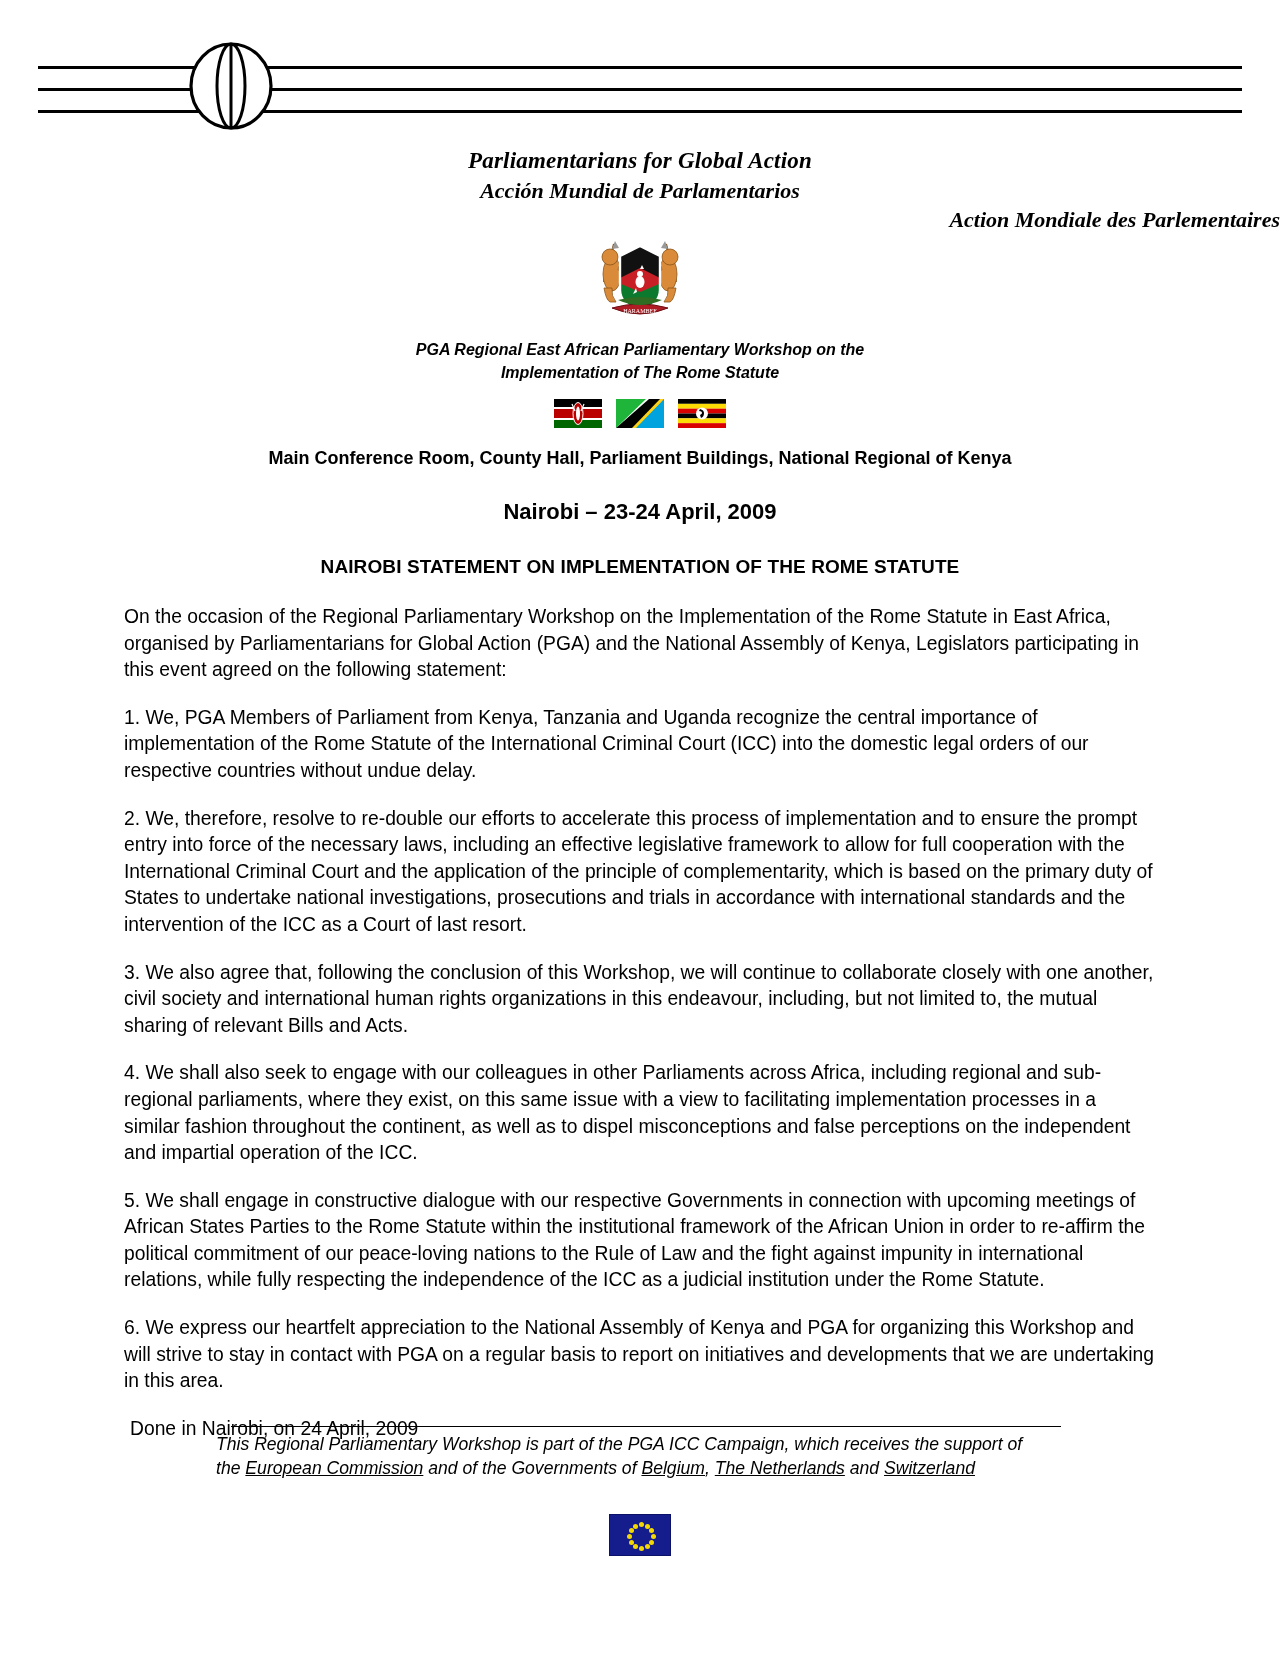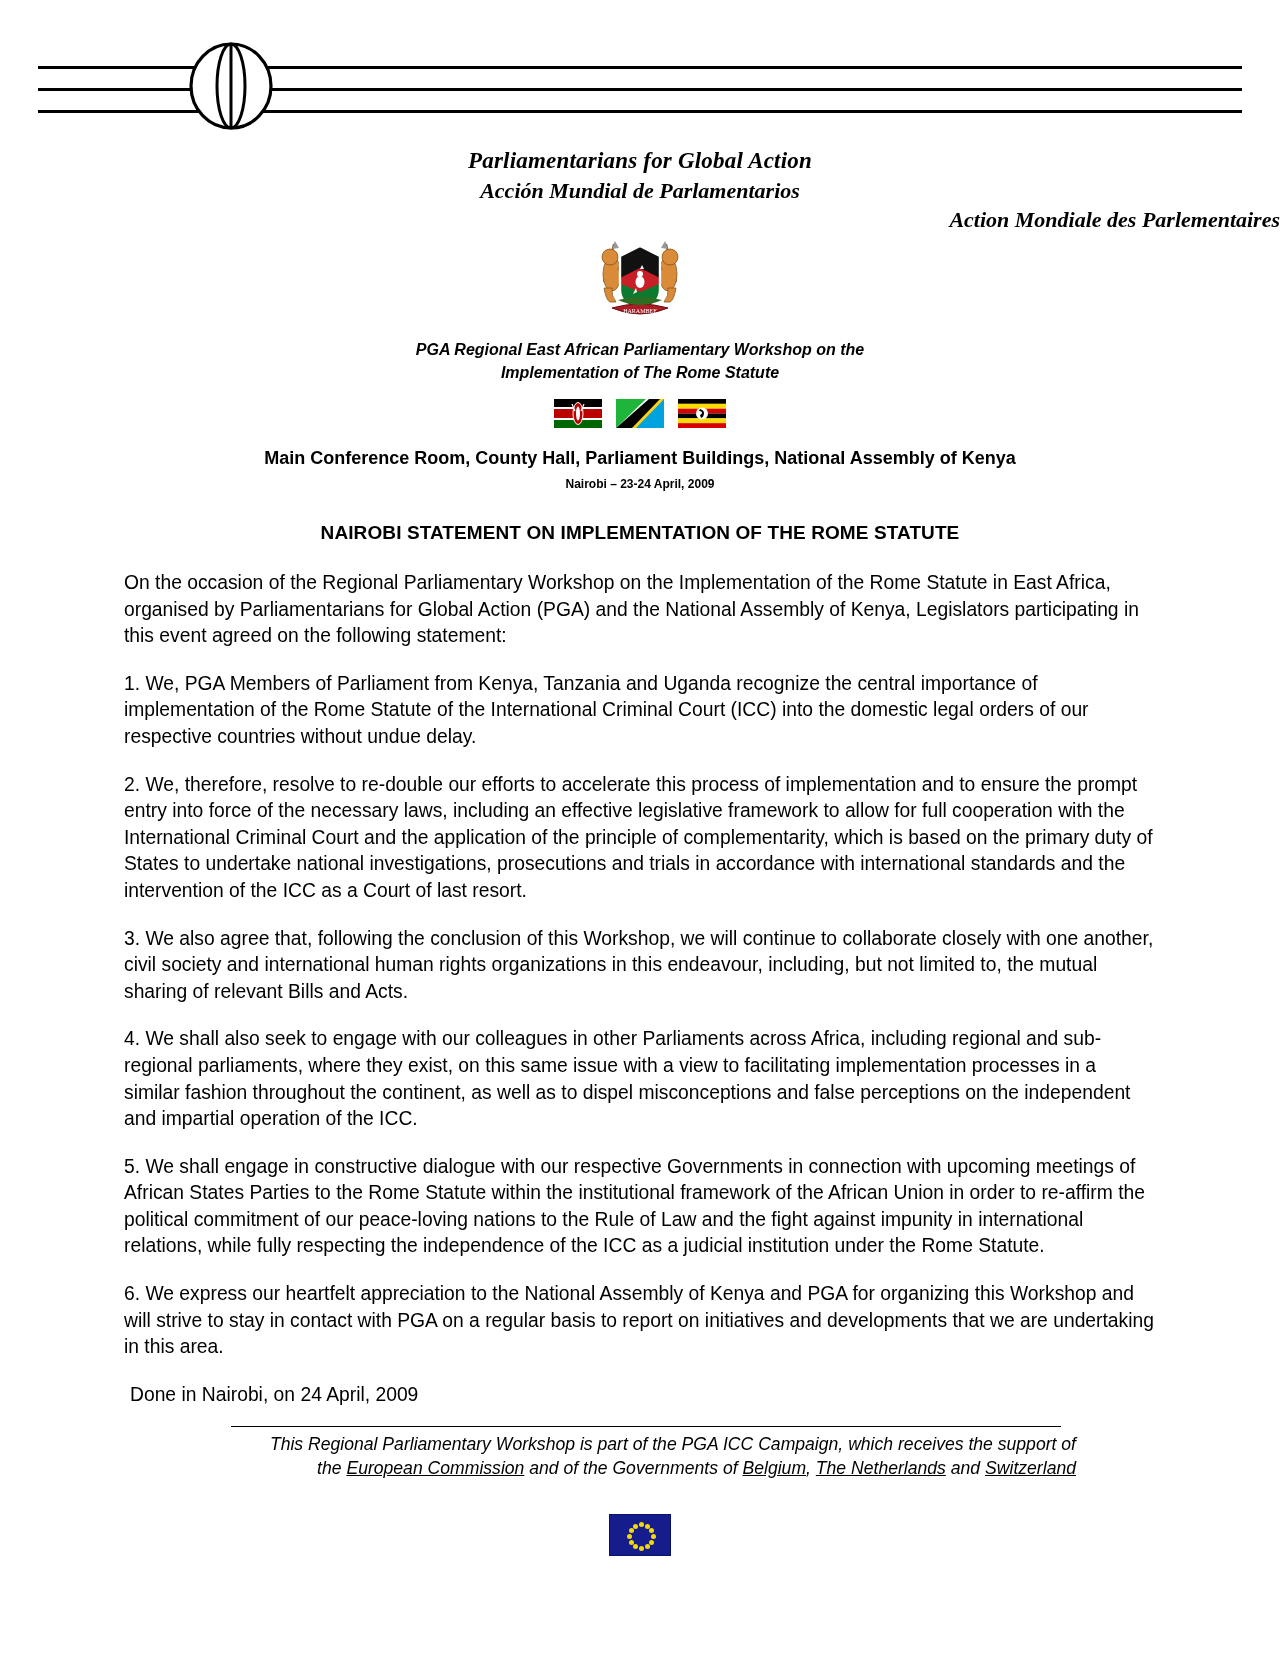--- a/index.html
+++ b/index.html
@@ -97,23 +97,23 @@
 
   
   .venue {
     text-align: center;
     font-size: 18px;
     font-weight: bold;
     margin-top: 20px;
   }
   .datel {
     text-align: center;
-    font-size: 12px;
-    font-weight: bold;
-    margin-top: 8px;
+    font-size: 22px;
+    font-weight: bold;
+    margin-top: 30px;
   }
 
   
   .statement-heading {
     text-align: center;
     font-size: 19px;
     font-weight: bold;
     margin-top: 31px;
     letter-spacing: .1px;
   }
@@ -131,21 +131,21 @@
   .para.closing {
     text-indent: 6px;
   }
 
   
   .footnote-wrap {
     position: absolute;
     left: 12px;
     right: 0;
     top: 1404px;
-    text-align: right;
+    text-align: left;
   }
   .footnote-rule {
     width: 830px;
     height: 1px;
     background: #000;
     margin: 0 auto 5px auto;
   }
   .footnote {
     font-size: 17.6px;
     font-style: italic;
@@ -284,21 +284,21 @@
         <rect x="0" y="14.5" width="48" height="4.84" fill="#000000"></rect>
         <rect x="0" y="19.33" width="48" height="4.84" fill="#fcdc04"></rect>
         <rect x="0" y="24.17" width="48" height="4.84" fill="#d90000"></rect>
         <circle cx="24" cy="14.5" r="6" fill="#ffffff"></circle>
         <path d="M22 10 q4 1 4 4 q0 4 -3 5 l-1 -3 q2 -1 2 -2 q0 -2 -3 -2 z" fill="#000000"></path>
       </svg>
     </span>
 
   </div>
 
-  <div class="venue">Main Conference Room, County Hall, Parliament Buildings, National Assembly of Kenya</div>
+  <div class="venue">Main Conference Room, County Hall, Parliament Buildings, National Regional of Kenya</div>
   <div class="datel">Nairobi – 23-24 April, 2009</div>
 
   <div class="statement-heading">NAIROBI STATEMENT ON IMPLEMENTATION OF THE ROME STATUTE</div>
 
   <div class="body-block">
     <p class="para">On the occasion of the Regional Parliamentary Workshop on the Implementation of the Rome Statute in East Africa, organised by Parliamentarians for Global Action (PGA) and the National Assembly of Kenya, Legislators participating in this event agreed on the following statement:</p>
     <p class="para">1. We, PGA Members of Parliament from Kenya, Tanzania and Uganda recognize the central importance of implementation of the Rome Statute of the International Criminal Court (ICC) into the domestic legal orders of our respective countries without undue delay.</p>
     <p class="para">2. We, therefore, resolve to re-double our efforts to accelerate this process of implementation and to ensure the prompt entry into force of the necessary laws, including an effective legislative framework to allow for full cooperation with the International Criminal Court and the application of the principle of complementarity, which is based on the primary duty of States to undertake national investigations, prosecutions and trials in accordance with international standards and the intervention of the ICC as a Court of last resort.</p>
     <p class="para">3. We also agree that, following the conclusion of this Workshop, we will continue to collaborate closely with one another, civil society and international human rights organizations in this endeavour, including, but not limited to, the mutual sharing of relevant Bills and Acts.</p>
     <p class="para">4. We shall also seek to engage with our colleagues in other Parliaments across Africa, including regional and sub-regional parliaments, where they exist, on this same issue with a view to facilitating implementation processes in a similar fashion throughout the continent, as well as to dispel misconceptions and false perceptions on the independent and impartial operation of the ICC.</p>

